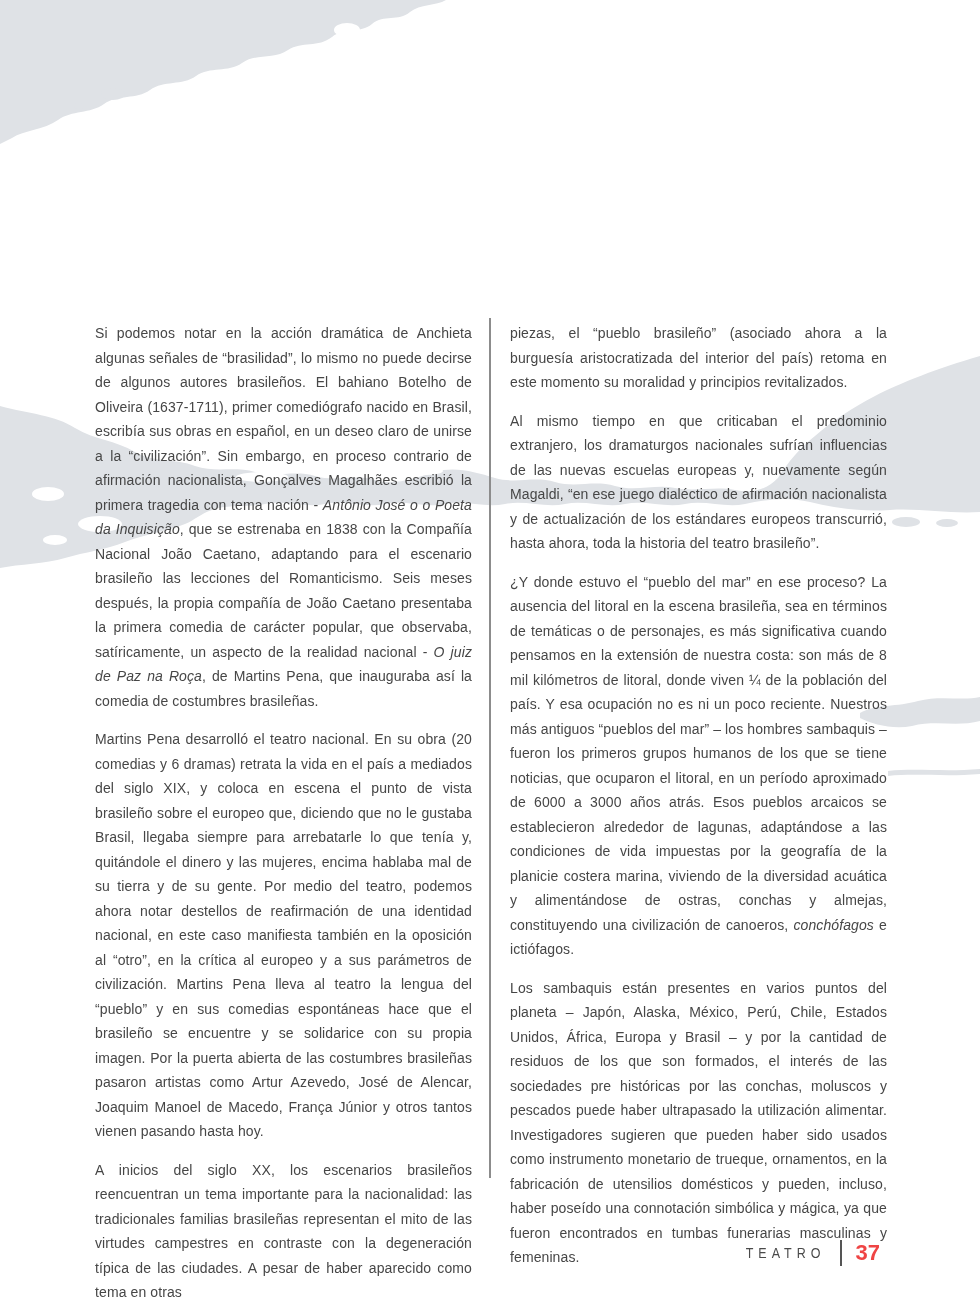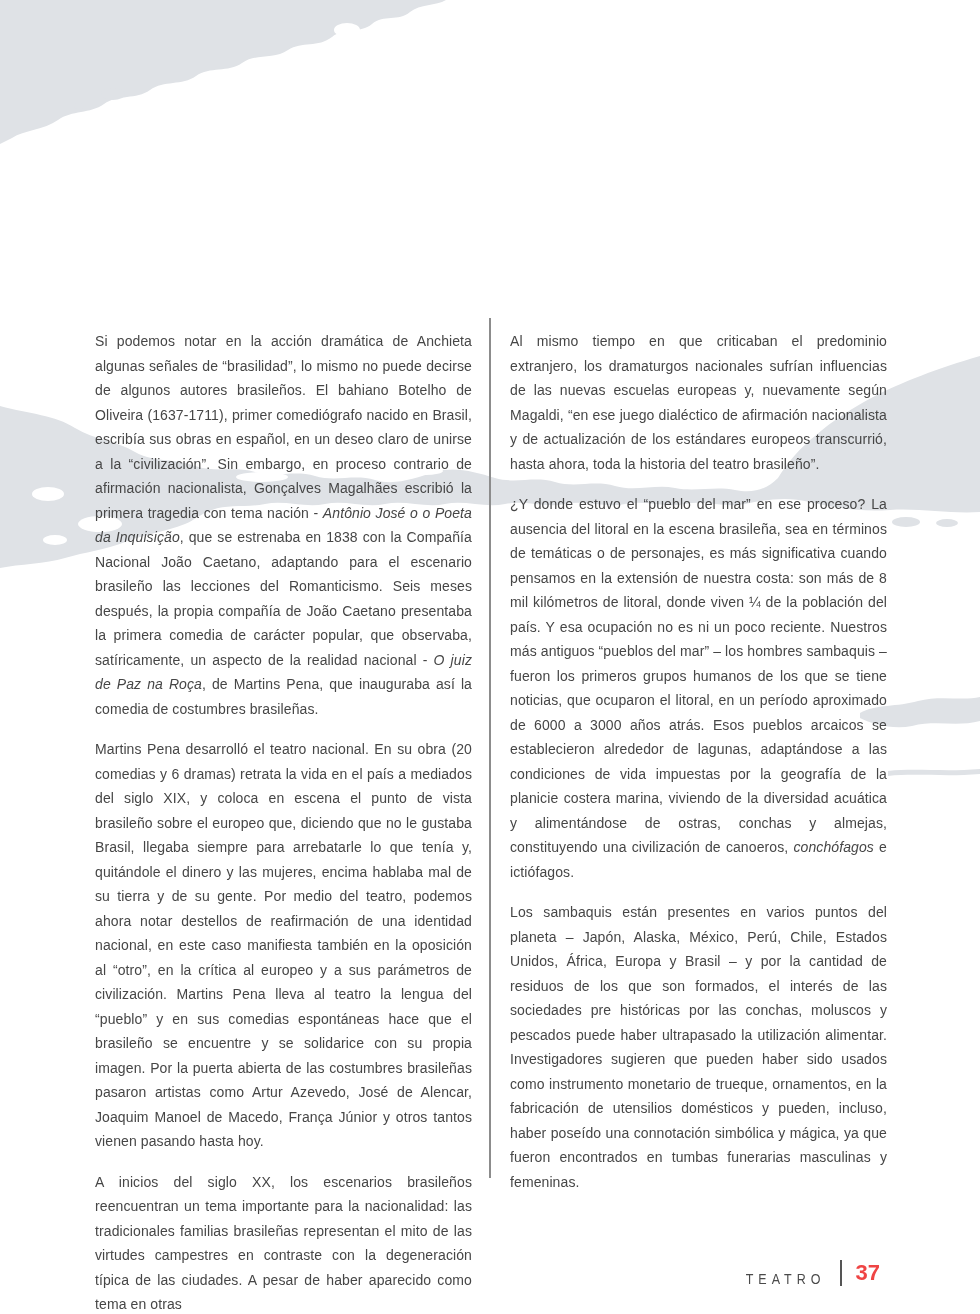--- a/index.html
+++ b/index.html
@@ -13,29 +13,29 @@
   .content{position:absolute;left:0;top:0;width:100%;height:100%;z-index:1;}
   .col{
     position:absolute;top:313px;width:377px;
     text-align:justify;
     font-size:14px;line-height:24.5px;
     color:#464646;
     letter-spacing:.1px;
   }
   .col-left{left:95px;}
   .col-right{left:510px;}
-  .col p{margin:16px 0 14px 0;}
+  .col p{margin:8px 0 14px 0;}
   .it{font-style:italic;}
   .divider{
     position:absolute;left:489px;top:318px;width:2px;height:860px;
     background:#8c8c8c;z-index:1;
   }
   .footer{
     position:absolute;top:1240px;right:100px;z-index:1;
-    display:flex;align-items:flex-end;gap:14px;margin-top:20px;
+    display:flex;align-items:center;gap:14px;
   }
   .footer-label{
     font-size:12.5px;letter-spacing:5px;color:#4a4a4a;
     text-transform:uppercase;transform:scaleY(1.15);
   }
   .footer-bar{width:2px;height:26px;background:#555555;}
   .footer-num{font-size:22px;font-weight:700;color:#ef4444;}
 </style>
 </head>
 <body>
@@ -83,20 +83,21 @@
 
   <div class="divider"></div>
 
   <main class="content">
     <section class="col col-left">
       <p><span>Si podemos notar en la acción dramática de Anchieta algunas señales de “brasilidad”, lo mismo no puede decirse de algunos autores brasileños. El bahiano Botelho de Oliveira (1637-1711), primer comediógrafo nacido en Brasil, escribía sus obras en español, en un deseo claro de unirse a la “civilización”. Sin embargo, en proceso contrario de afirmación nacionalista, Gonçalves Magalhães escribió la primera tragedia con tema nación - </span><span class="it">Antônio José o o Poeta da Inquisição</span><span>, que se estrenaba en 1838 con la Compañía Nacional João Caetano, adaptando para el escenario brasileño las lecciones del Romanticismo. Seis meses después, la propia compañía de João Caetano presentaba la primera comedia de carácter popular, que observaba, satíricamente, un aspecto de la realidad nacional - </span><span class="it">O juiz de Paz na Roça</span><span>, de Martins Pena, que inauguraba así la comedia de costumbres brasileñas.</span></p>
       <p><span>Martins Pena desarrolló el teatro nacional. En su obra (20 comedias y 6 dramas) retrata la vida en el país a mediados del siglo XIX, y coloca en escena el punto de vista brasileño sobre el europeo que, diciendo que no le gustaba Brasil, llegaba siempre para arrebatarle lo que tenía y, quitándole el dinero y las mujeres, encima hablaba mal de su tierra y de su gente. Por medio del teatro, podemos ahora notar destellos de reafirmación de una identidad nacional, en este caso manifiesta también en la oposición al “otro”, en la crítica al europeo y a sus parámetros de civilización. Martins Pena lleva al teatro la lengua del “pueblo” y en sus comedias espontáneas hace que el brasileño se encuentre y se solidarice con su propia imagen. Por la puerta abierta de las costumbres brasileñas pasaron artistas como Artur Azevedo, José de Alencar, Joaquim Manoel de Macedo, França Júnior y otros tantos vienen pasando hasta hoy.</span></p>
       <p><span>A inicios del siglo XX, los escenarios brasileños reencuentran un tema importante para la nacionalidad: las tradicionales familias brasileñas representan el mito de las virtudes campestres en contraste con la degeneración típica de las ciudades. A pesar de haber aparecido como tema en otras</span></p>
     </section>
     <section class="col col-right">
+      <p><span>piezas, el “pueblo brasileño” (asociado ahora a la burguesía aristocratizada del interior del país) retoma en este momento su moralidad y principios revitalizados.</span></p>
       <p><span>Al mismo tiempo en que criticaban el predominio extranjero, los dramaturgos nacionales sufrían influencias de las nuevas escuelas europeas y, nuevamente según Magaldi, “en ese juego dialéctico de afirmación nacionalista y de actualización de los estándares europeos transcurrió, hasta ahora, toda la historia del teatro brasileño”.</span></p>
       <p><span>¿Y donde estuvo el “pueblo del mar” en ese proceso? La ausencia del litoral en la escena brasileña, sea en términos de temáticas o de personajes, es más significativa cuando pensamos en la extensión de nuestra costa: son más de 8 mil kilómetros de litoral, donde viven ¼ de la población del país. Y esa ocupación no es ni un poco reciente. Nuestros más antiguos “pueblos del mar” – los hombres sambaquis – fueron los primeros grupos humanos de los que se tiene noticias, que ocuparon el litoral, en un período aproximado de 6000 a 3000 años atrás. Esos pueblos arcaicos se establecieron alrededor de lagunas, adaptándose a las condiciones de vida impuestas por la geografía de la planicie costera marina, viviendo de la diversidad acuática y alimentándose de ostras, conchas y almejas, constituyendo una civilización de canoeros, </span><span class="it">conchófagos</span><span> e ictiófagos.</span></p>
       <p><span>Los sambaquis están presentes en varios puntos del planeta – Japón, Alaska, México, Perú, Chile, Estados Unidos, África, Europa y Brasil – y por la cantidad de residuos de los que son formados, el interés de las sociedades pre históricas por las conchas, moluscos y pescados puede haber ultrapasado la utilización alimentar. Investigadores sugieren que pueden haber sido usados como instrumento monetario de trueque, ornamentos, en la fabricación de utensilios domésticos y pueden, incluso, haber poseído una connotación simbólica y mágica, ya que fueron encontrados en tumbas funerarias masculinas y femeninas.</span></p>
     </section>
   </main>
 
   <footer class="footer">
     <span class="footer-label">TEATRO</span>
     <span class="footer-bar"></span>
     <span class="footer-num">37</span>

